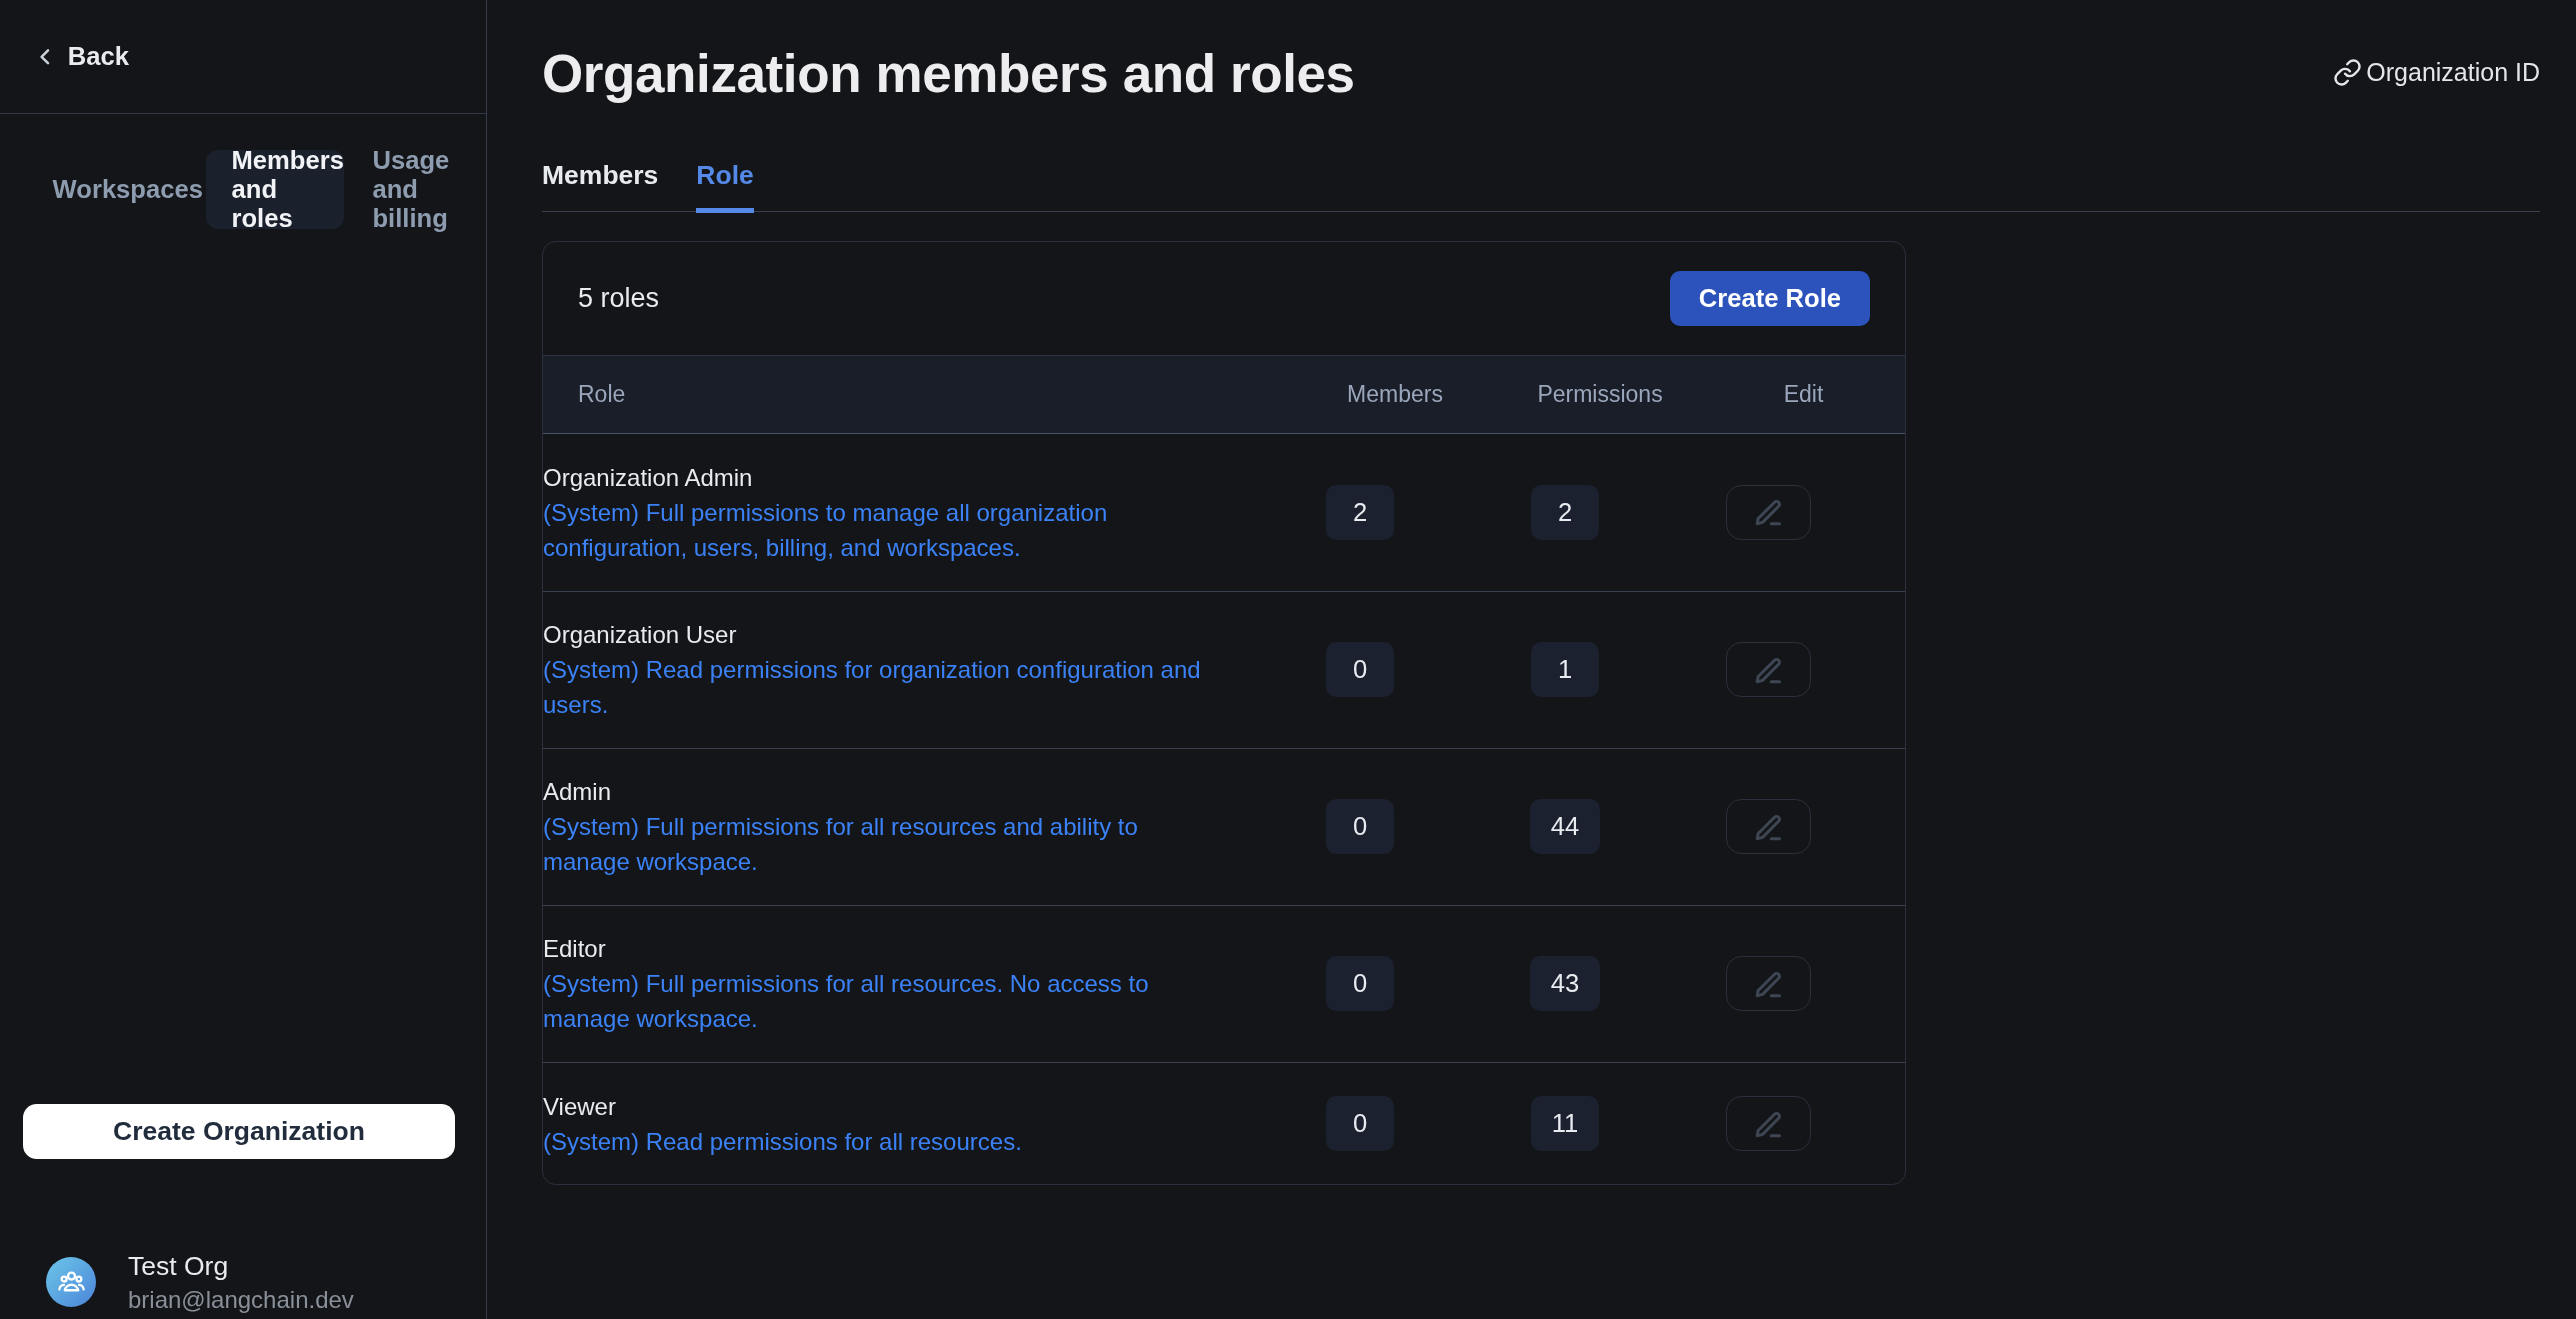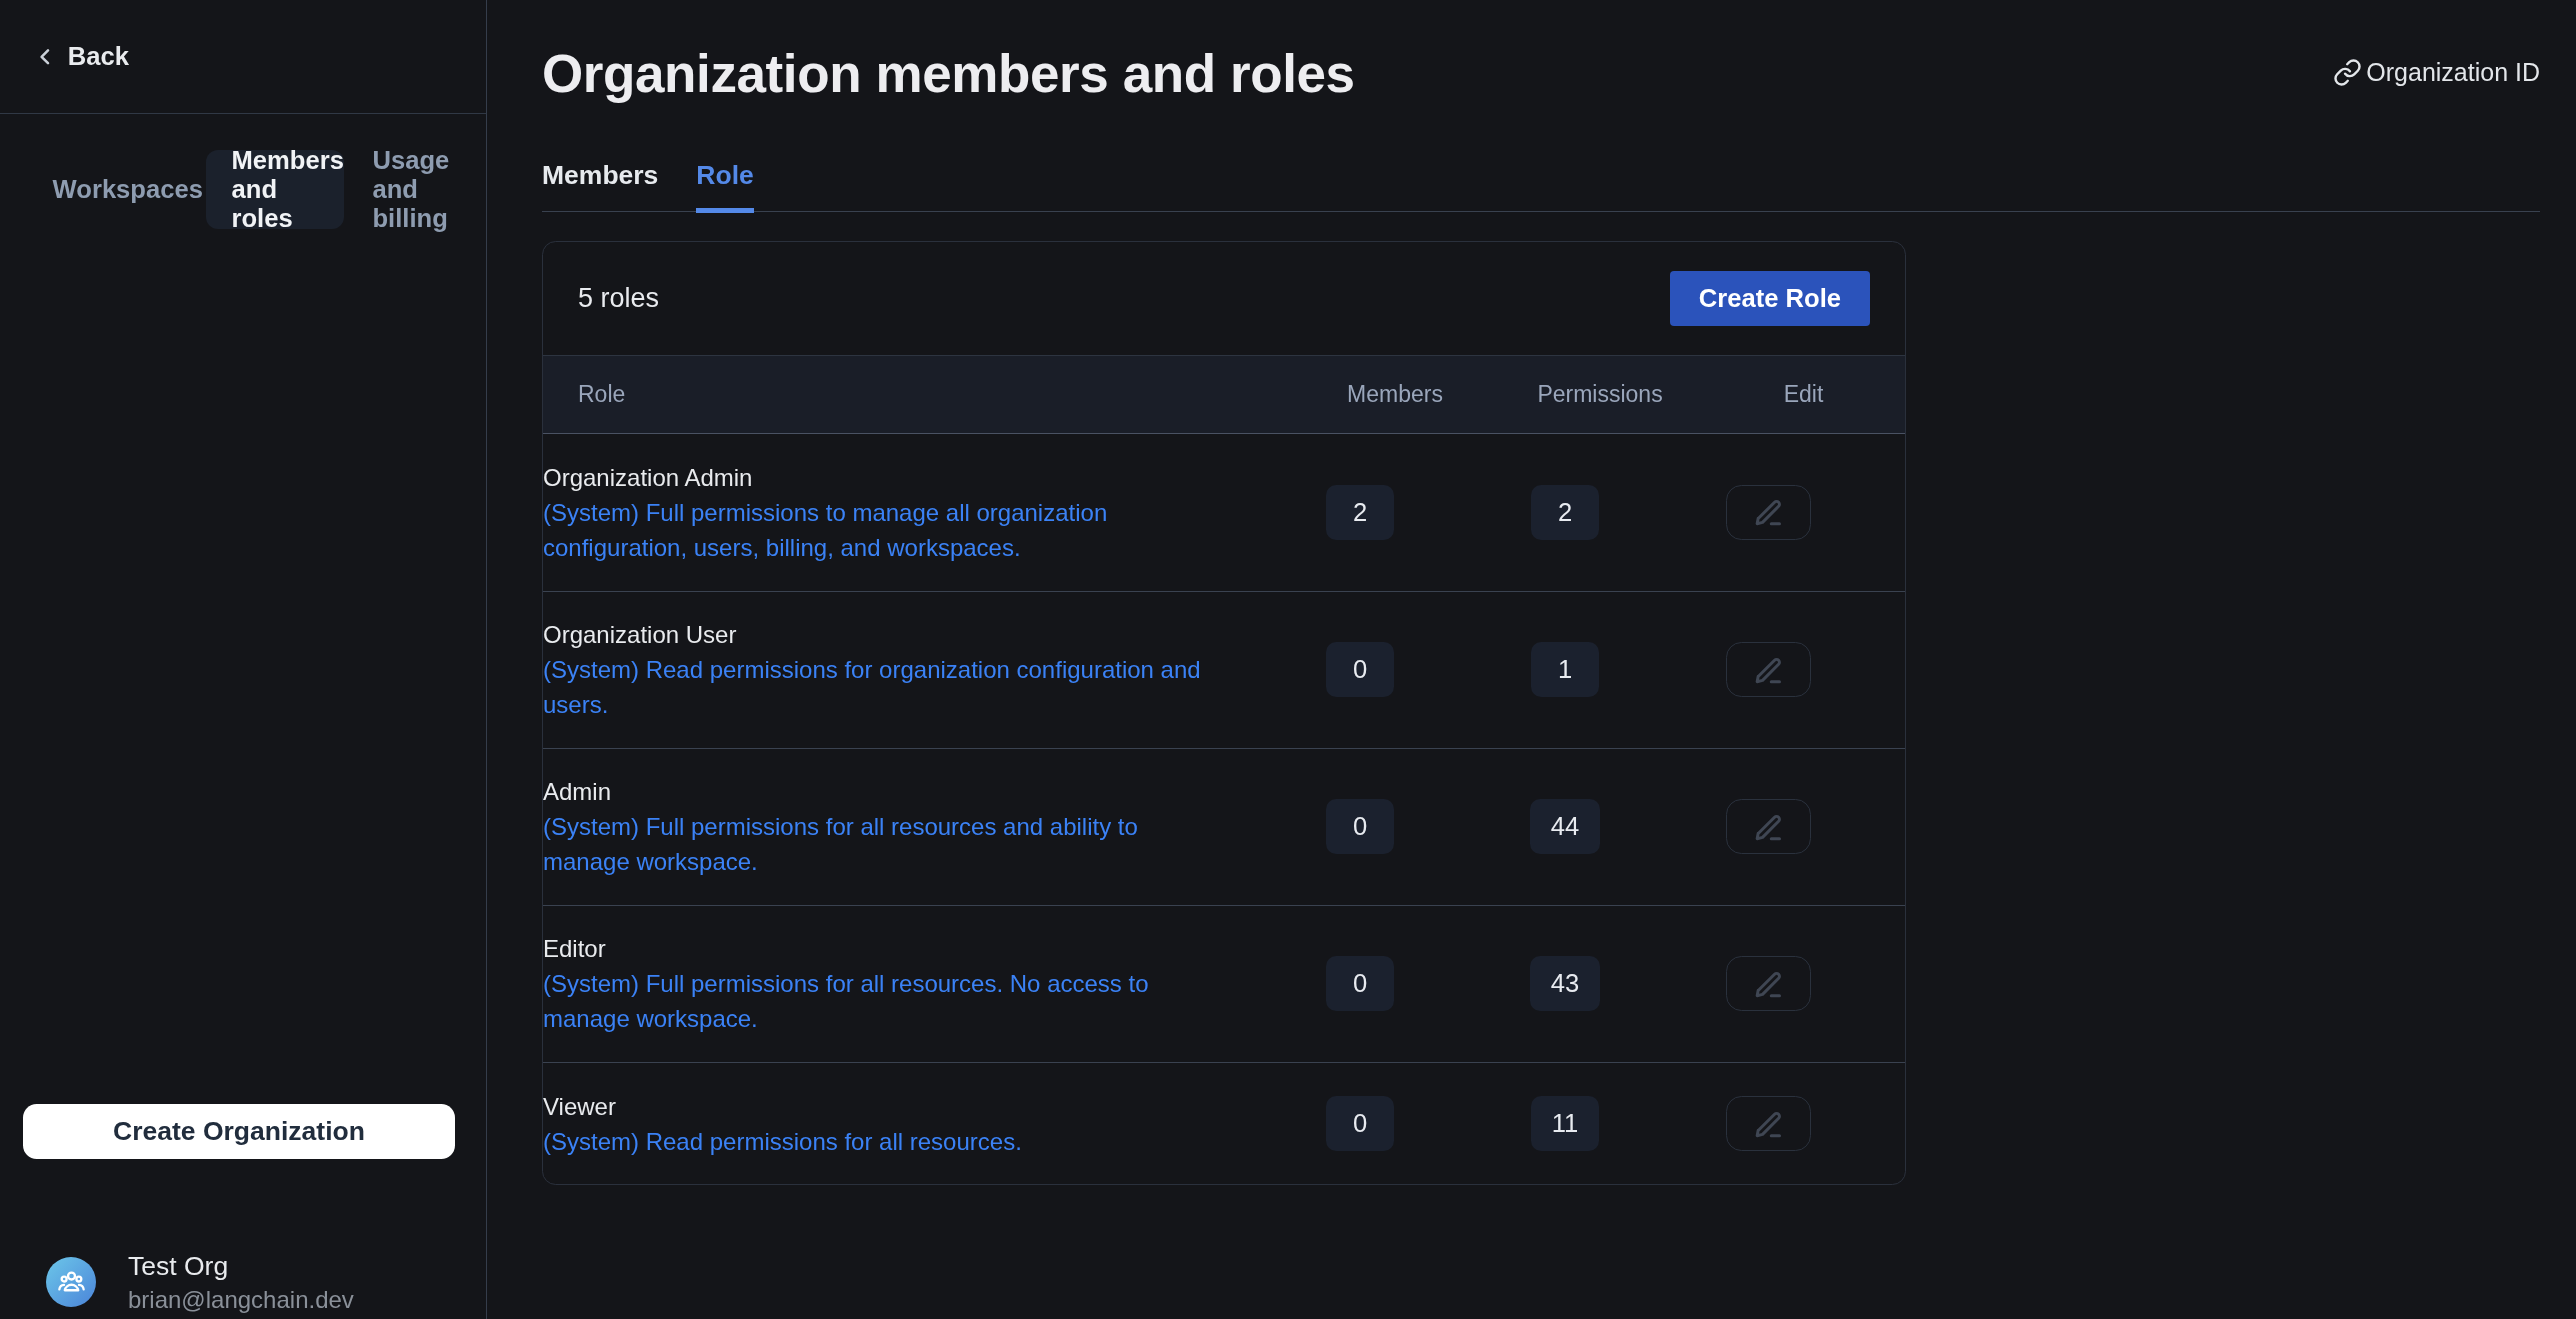--- a/index.html
+++ b/index.html
@@ -31,21 +31,21 @@
   .org-id svg { width:29px; height:29px; }
 
   .tabs { margin-top:56px; border-bottom:1.7px solid #39414f; display:flex; gap:38px; }
   .tab { font-size:26.5px; font-weight:600; color:#e7eaee; padding-bottom:17px; border-bottom:5.1px solid transparent; margin-bottom:-1.7px; cursor:pointer; }
   .tab.active { color:#5489e8; border-bottom-color:#5489e8; }
 
   
   .card { margin-top:29px; width:1364px; border:0.9px solid #2a303c; border-radius:13.7px; overflow:hidden; }
   .card-header { height:113px; display:flex; align-items:center; justify-content:space-between; padding:0 35px; }
   .roles-count { font-size:27px; color:#e9ebef; }
-  .create-role { height:55px; padding:0 29px; background:#2b53bb; color:#ffffff; border:none; border-radius:4px; font-family:inherit; font-size:25.6px; font-weight:700; cursor:pointer; }
+  .create-role { height:55px; padding:0 29px; background:#2b53bb; color:#ffffff; border:none; border-radius:10px; font-family:inherit; font-size:25.6px; font-weight:700; cursor:pointer; }
 
   .grid { display:grid; grid-template-columns:783px 68px 137px 68px 127px 85px; padding-left:35px; align-items:center; }
   .thead { height:79px; background:#1a1e28; border-top:0.9px solid #2d3440; border-bottom:1.7px solid #4a5263; }
   .th { font-size:23px; font-weight:500; color:#9aa6bb; }
   .th.c2 { grid-column:2; justify-self:center; }
   .th.c4 { grid-column:4; justify-self:center; }
   .th.c6 { grid-column:6; justify-self:center; }
 
   .trow { padding:25.6px 0; border-bottom:1.7px solid #3a4250; }
   .trow:last-child { border-bottom:none; }

